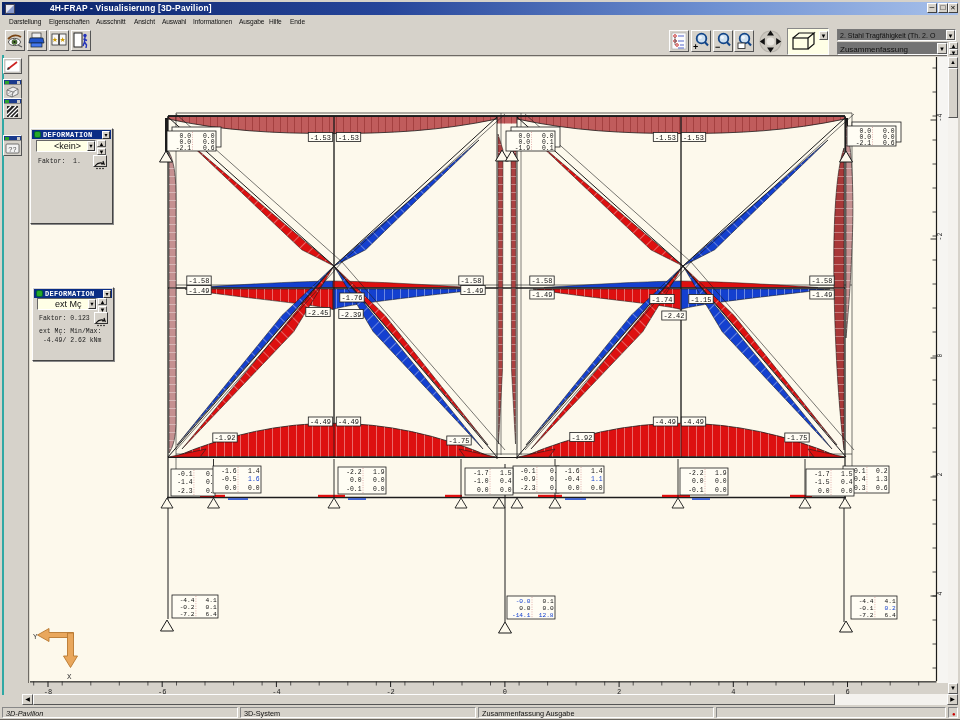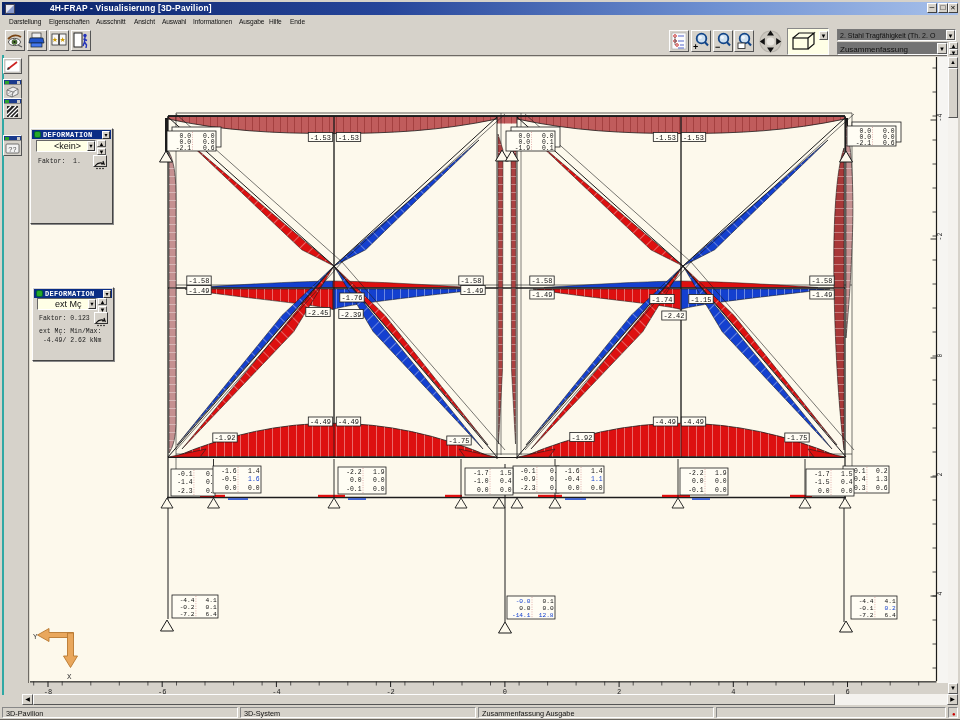--- a/index.html
+++ b/index.html
@@ -640,17 +640,17 @@
 <div class="scroll" style="left:948px;top:57px;width:10px;height:626px;"></div>
 <div class="sarrow" style="left:948px;top:57px;width:10px;height:11px;">▲</div>
 <div class="thumb" style="left:948px;top:68px;width:10px;height:50px;"></div>
 <div class="sarrow" style="left:948px;top:683px;width:10px;height:11px;">▼</div>
 <div class="scroll" style="left:22px;top:694px;width:936px;height:11px;"></div>
 <div class="sarrow" style="left:22px;top:694px;width:11px;height:11px;">◀</div>
 <div class="thumb" style="left:33px;top:694px;width:802px;height:11px;"></div>
 <div class="sarrow" style="left:947px;top:694px;width:11px;height:11px;">▶</div>
 <div class="abs" style="left:0;top:719px;width:960px;height:1px;background:#6a665f;"></div>
 <div class="abs statusbar">
-  <div class="scell" style="left:0px; width:236px;">3D-Pavilion</div>
+  <div class="scell" style="left:0px; width:236px;font-style:italic;">3D-Pavilion</div>
   <div class="scell" style="left:238px; width:236px;">3D-System</div>
   <div class="scell" style="left:476px; width:236px;">Zusammenfassung Ausgabe</div>
   <div class="scell" style="left:714px; width:230px;"></div>
   <div class="scell" style="left:946px; width:10px;"><span style="color:#c00;font-size:6px;">●</span></div>
 </div>
 </body></html>

